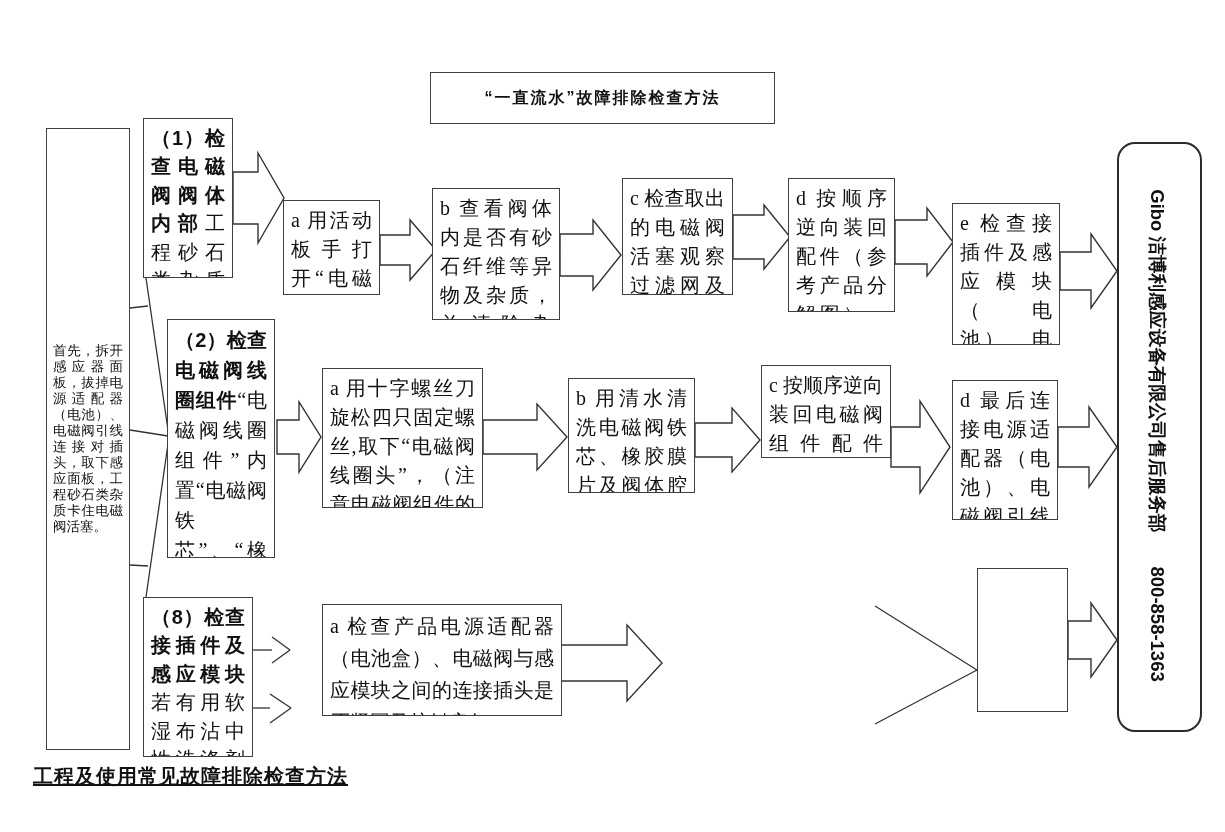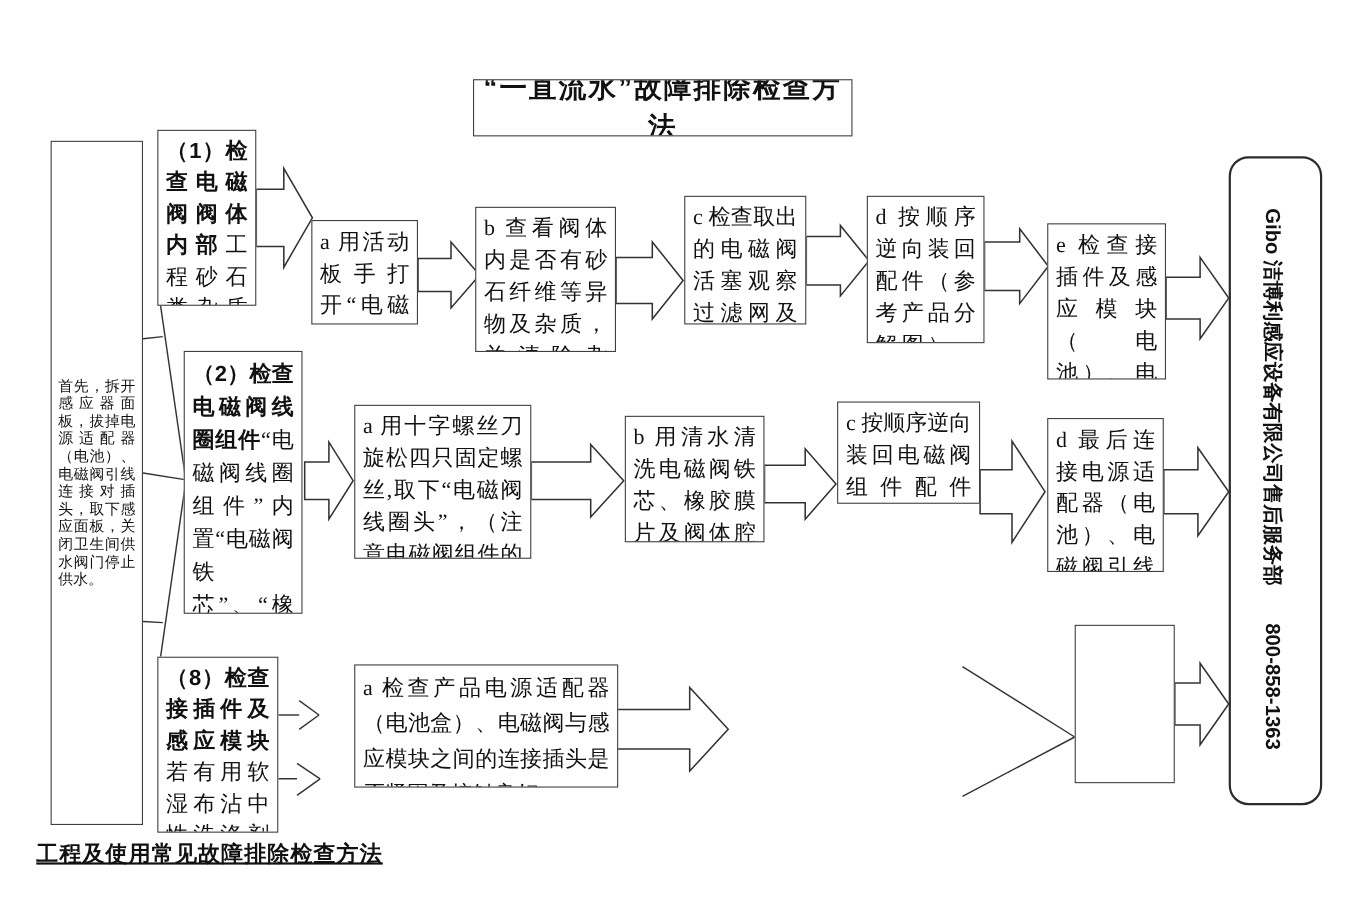--- a/index.html
+++ b/index.html
@@ -9,21 +9,21 @@
   }
   #connectors{position:absolute;left:0;top:0;z-index:1;}
   .box{
     position:absolute;z-index:2;background:#fff;border:1.5px solid #404040;
     box-sizing:border-box;font-size:20px;line-height:1.45;padding:5px 7px;
     text-align:justify;overflow:hidden;
   }
   .title-box{
     display:flex;align-items:center;justify-content:center;
     font-family:"Liberation Sans","DejaVu Sans",sans-serif;
-    font-weight:bold;font-size:25px;letter-spacing:2px;text-align:center;
+    font-weight:bold;font-size:16px;letter-spacing:2px;text-align:center;
   }
   .tall-left{display:flex;flex-direction:column;justify-content:center;
     font-size:13.5px;line-height:1.18;padding:4px 6px;}
   .num-box .hdr{font-family:"Liberation Sans","DejaVu Sans",sans-serif;font-weight:bold;}
   .num-box .note{text-align:center;font-style:italic;}
   .rounded-right{
     position:absolute;z-index:2;background:#fff;border:2px solid #2b2b2b;border-radius:18px;
   }
   .rot-text{
     position:absolute;z-index:3;display:flex;align-items:center;justify-content:center;gap:34px;
@@ -79,21 +79,21 @@
       <line x1="875" y1="606" x2="977" y2="670"></line>
       <line x1="875" y1="724" x2="977" y2="670"></line>
     </g>
   </svg>
 
   <div class="box title-box" style="left:430px;top:72px;width:345px;height:52px;">
     <span>“一直流水”故障排除检查方法</span>
   </div>
 
   <div class="box tall-left" style="left:46px;top:128px;width:84px;height:622px;">
-    <span>首先，拆开感应器面板，拔掉电源适配器（电池）、电磁阀引线连接对插头，取下感应面板，关闭卫生间供水阀门停止供水。</span>
+    <span>首先，拆开感应器面板，拔掉电源适配器（电池）、电磁阀引线连接对插头，取下感应面板，工程砂石类杂质卡住电磁阀活塞。</span>
   </div>
 
   <div class="box num-box" style="left:143px;top:118px;width:90px;height:160px;line-height:1.42;">
     <span class="hdr">（1）检查电磁阀阀体内部</span><span>工程砂石类杂质卡住电磁阀活塞,导致一直流水</span>
     <div class="note">(图示)</div>
   </div>
   <div class="box" style="left:283px;top:200px;width:97px;height:95px;"><span>a 用活动板手打开“电磁阀盖”，取出“电磁阀活塞”,</span></div>
   <div class="box" style="left:432px;top:188px;width:128px;height:132px;"><span>b 查看阀体内是否有砂石纤维等异物及杂质，并清除杂质，轻微打阀门用少量清水冲洗电磁阀体腔直至洁净。</span></div>
   <div class="box" style="left:622px;top:178px;width:111px;height:117px;"><span>c 检查取出的电磁阀活塞观察过滤网及橡胶膜片有无脏物，用软刷清扫洁净。</span></div>
   <div class="box" style="left:788px;top:178px;width:107px;height:134px;"><span>d 按顺序逆向装回配件（参考产品分解图），组装“电磁阀活塞”时注意应平行适力放入阀体内.</span></div>

